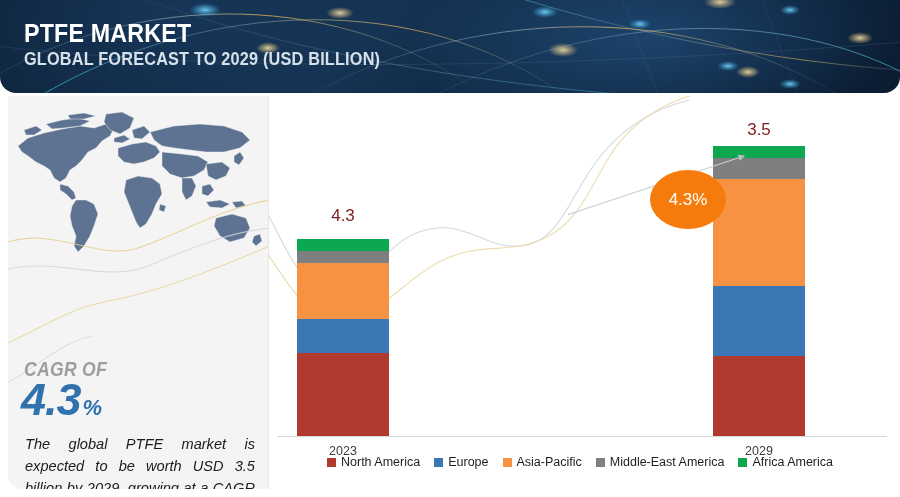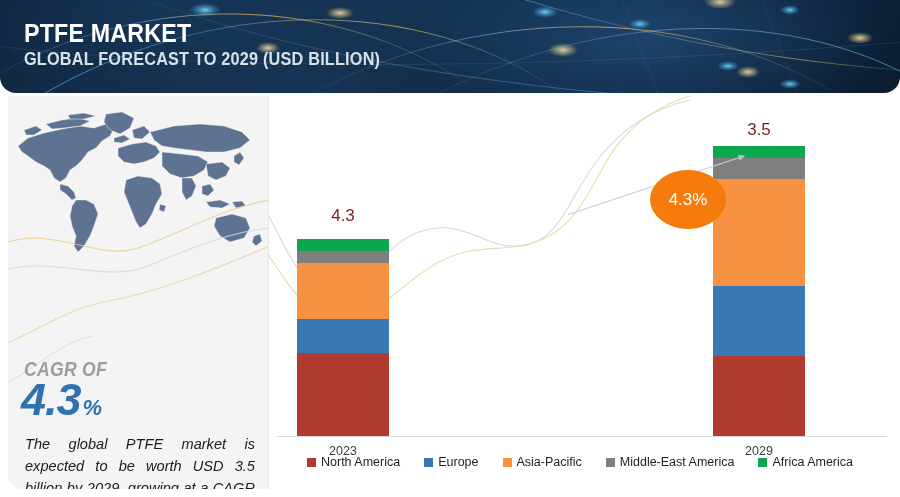--- a/index.html
+++ b/index.html
@@ -228,21 +228,21 @@
 
   
   .legend {
     position: absolute;
     left: 268px;
     top: 455px;
     width: 624px;
     display: flex;
     justify-content: center;
     align-items: center;
-    gap: 24px;
+    gap: 14px;
   }
   .legend-item {
     display: flex;
     align-items: center;
     gap: 5px;
     font-size: 12.5px;
     color: #1f1f1f;
   }
   .legend-swatch {
     width: 9px;

